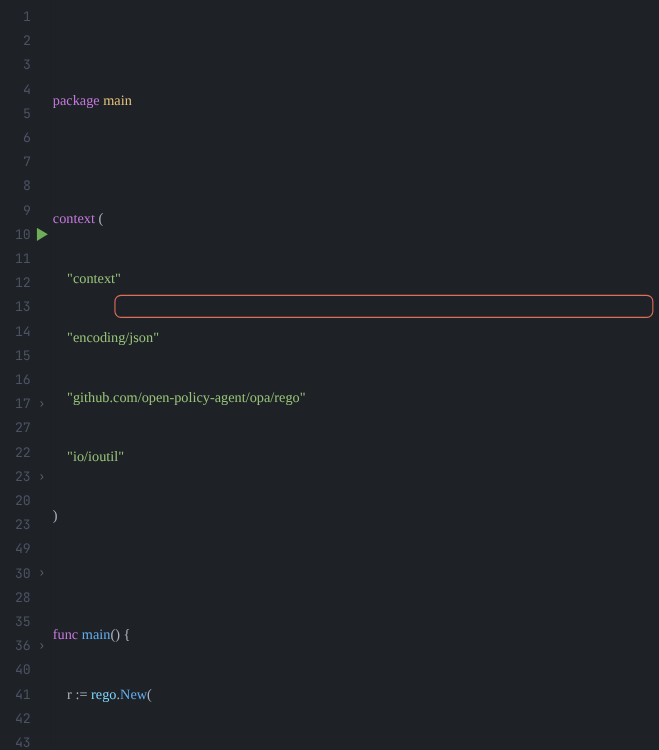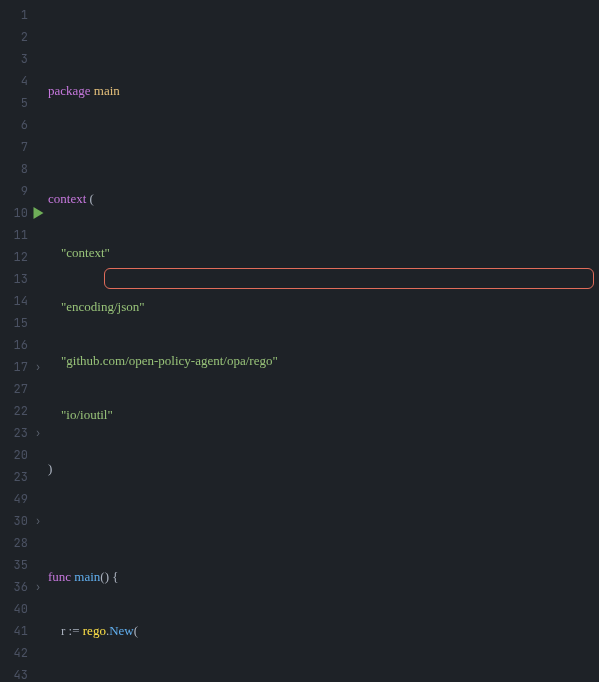--- a/index.html
+++ b/index.html
@@ -53,21 +53,21 @@
     display: flex;
     align-items: center;
     justify-content: center;
   }
   .run-icon svg { display: block; }
   .fold-icon { color: #5c6370; font-size: 10px; }
 
   
   .kw   { color: #c678dd; }   
   .fn   { color: #61afef; }   
-  .type { color: #fde047; }   
+  .type { color: #7dd3fc; }   
   .name { color: #e5c07b; }   
   .str  { color: #98c379; }
   .highlight-box {
     position: absolute;
     border: 1.5px solid #e06c5a;
     border-radius: 6px;
     pointer-events: none;
   }
 </style>
 </head>

